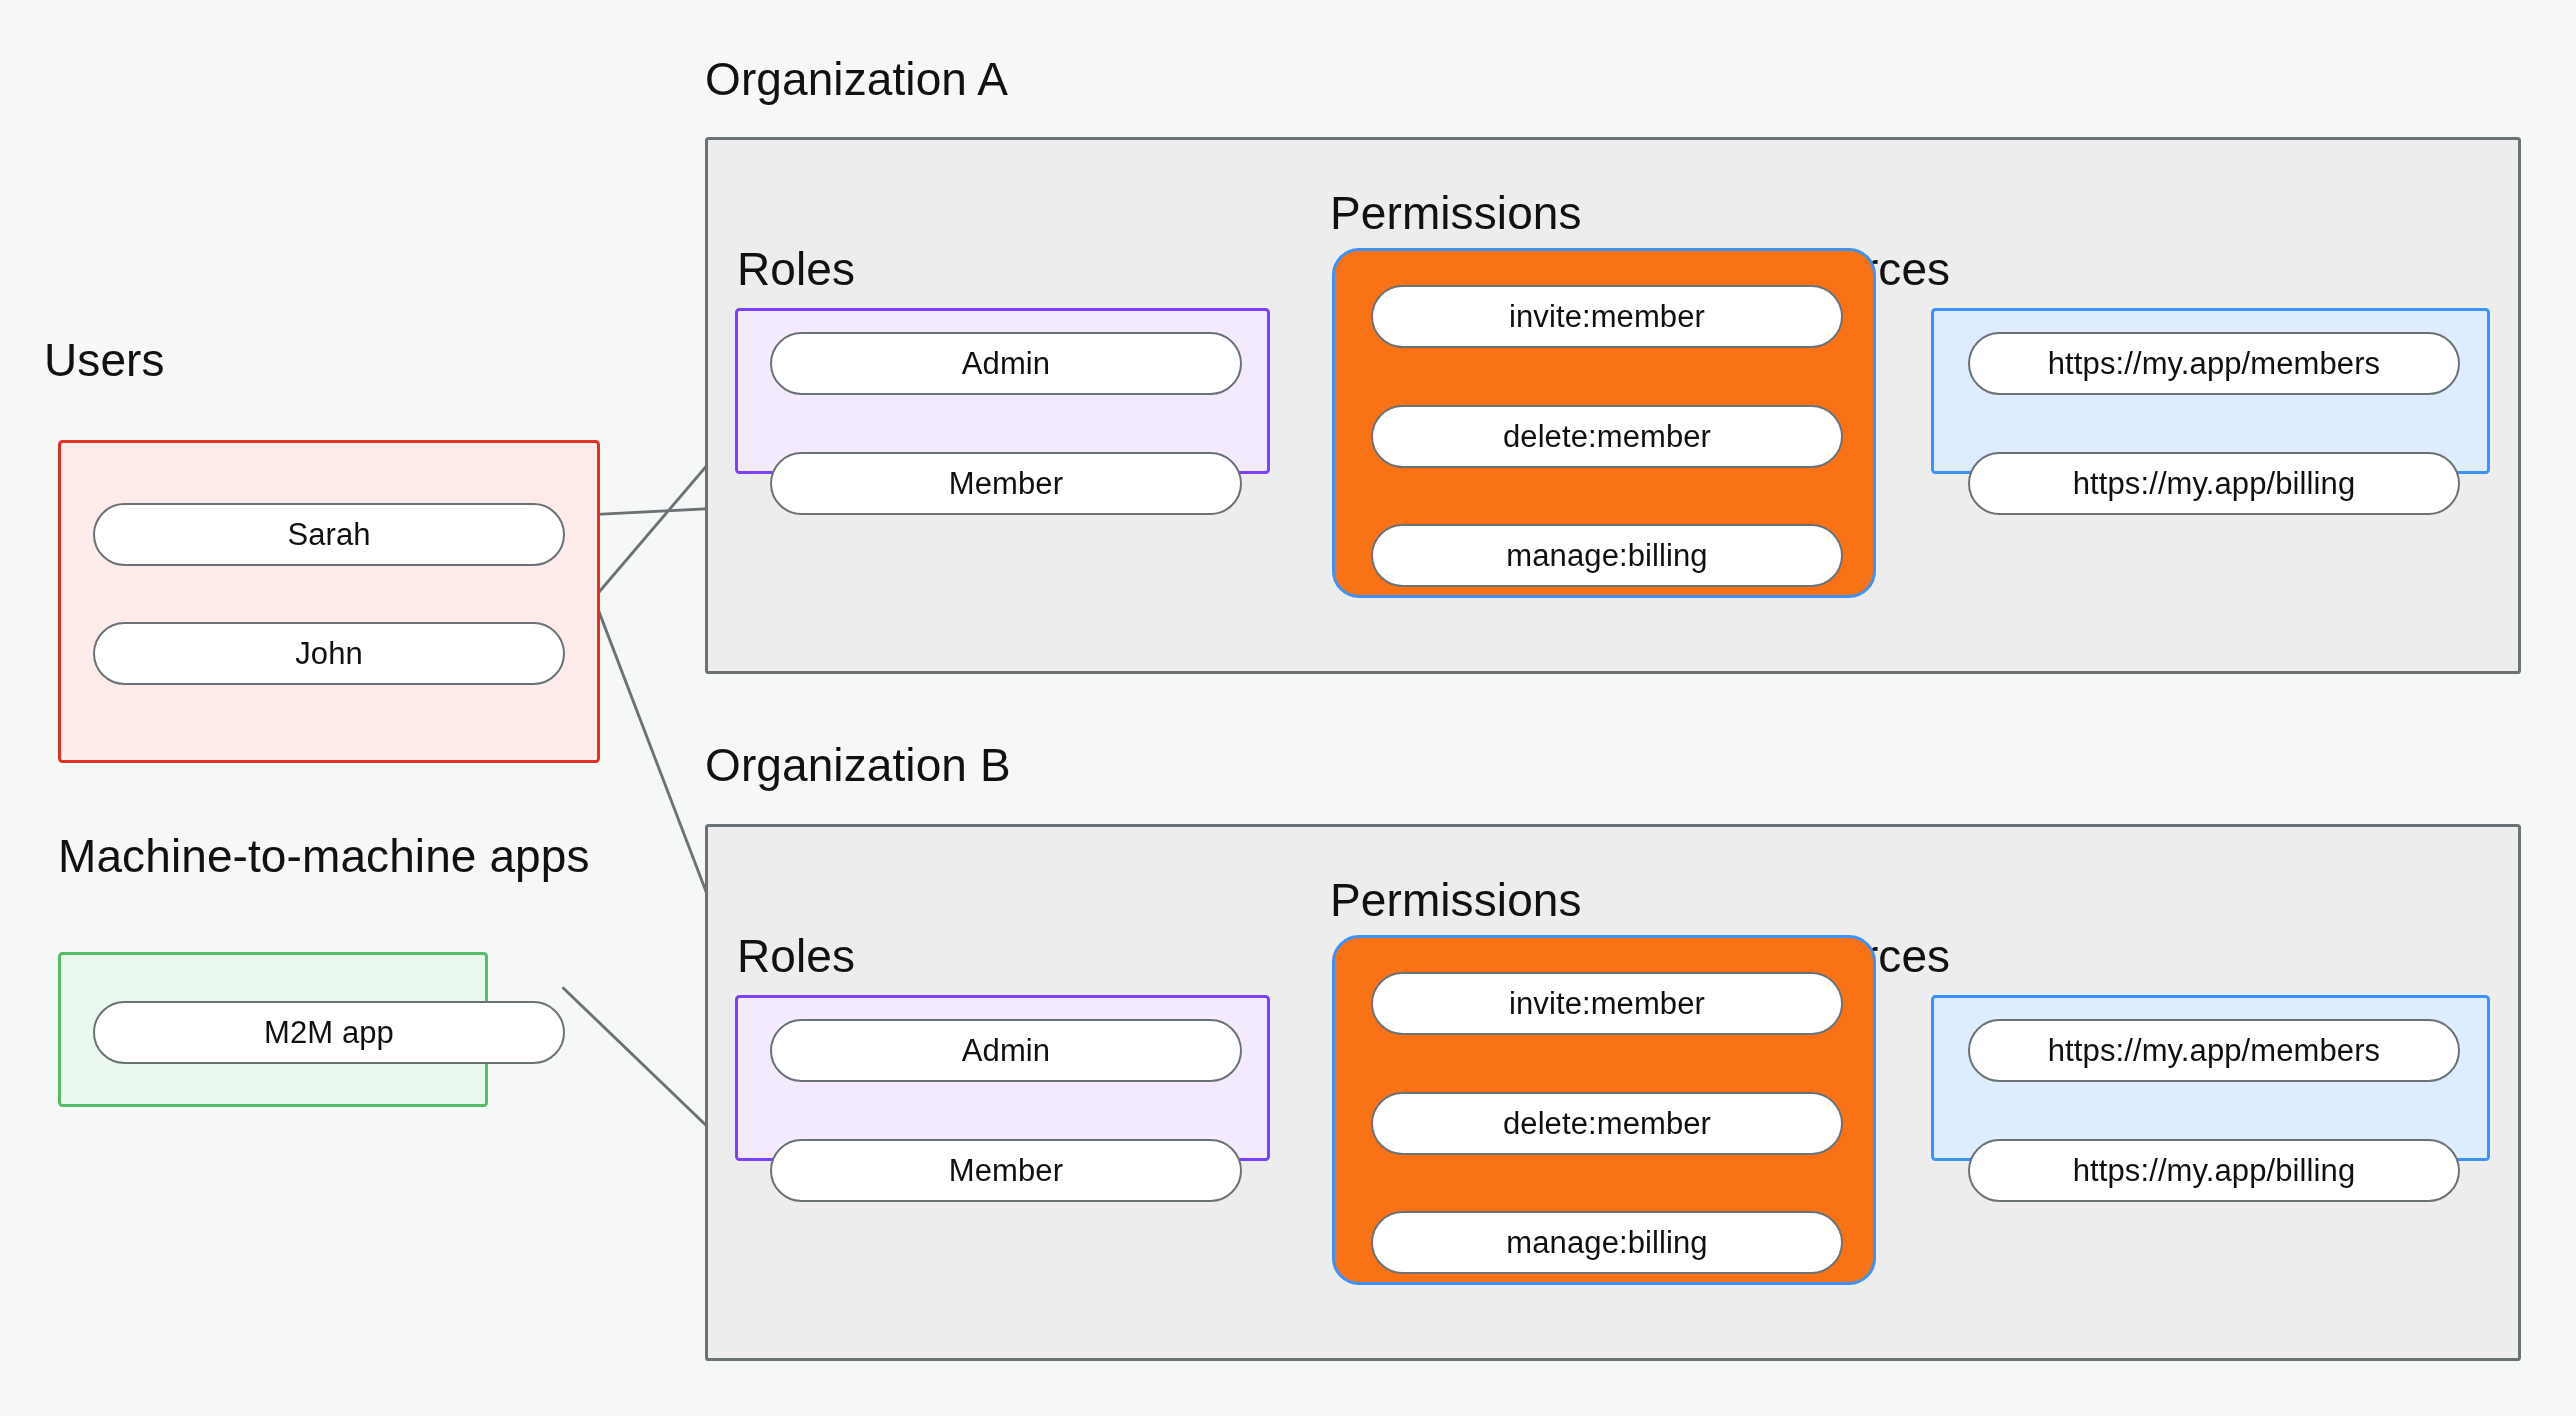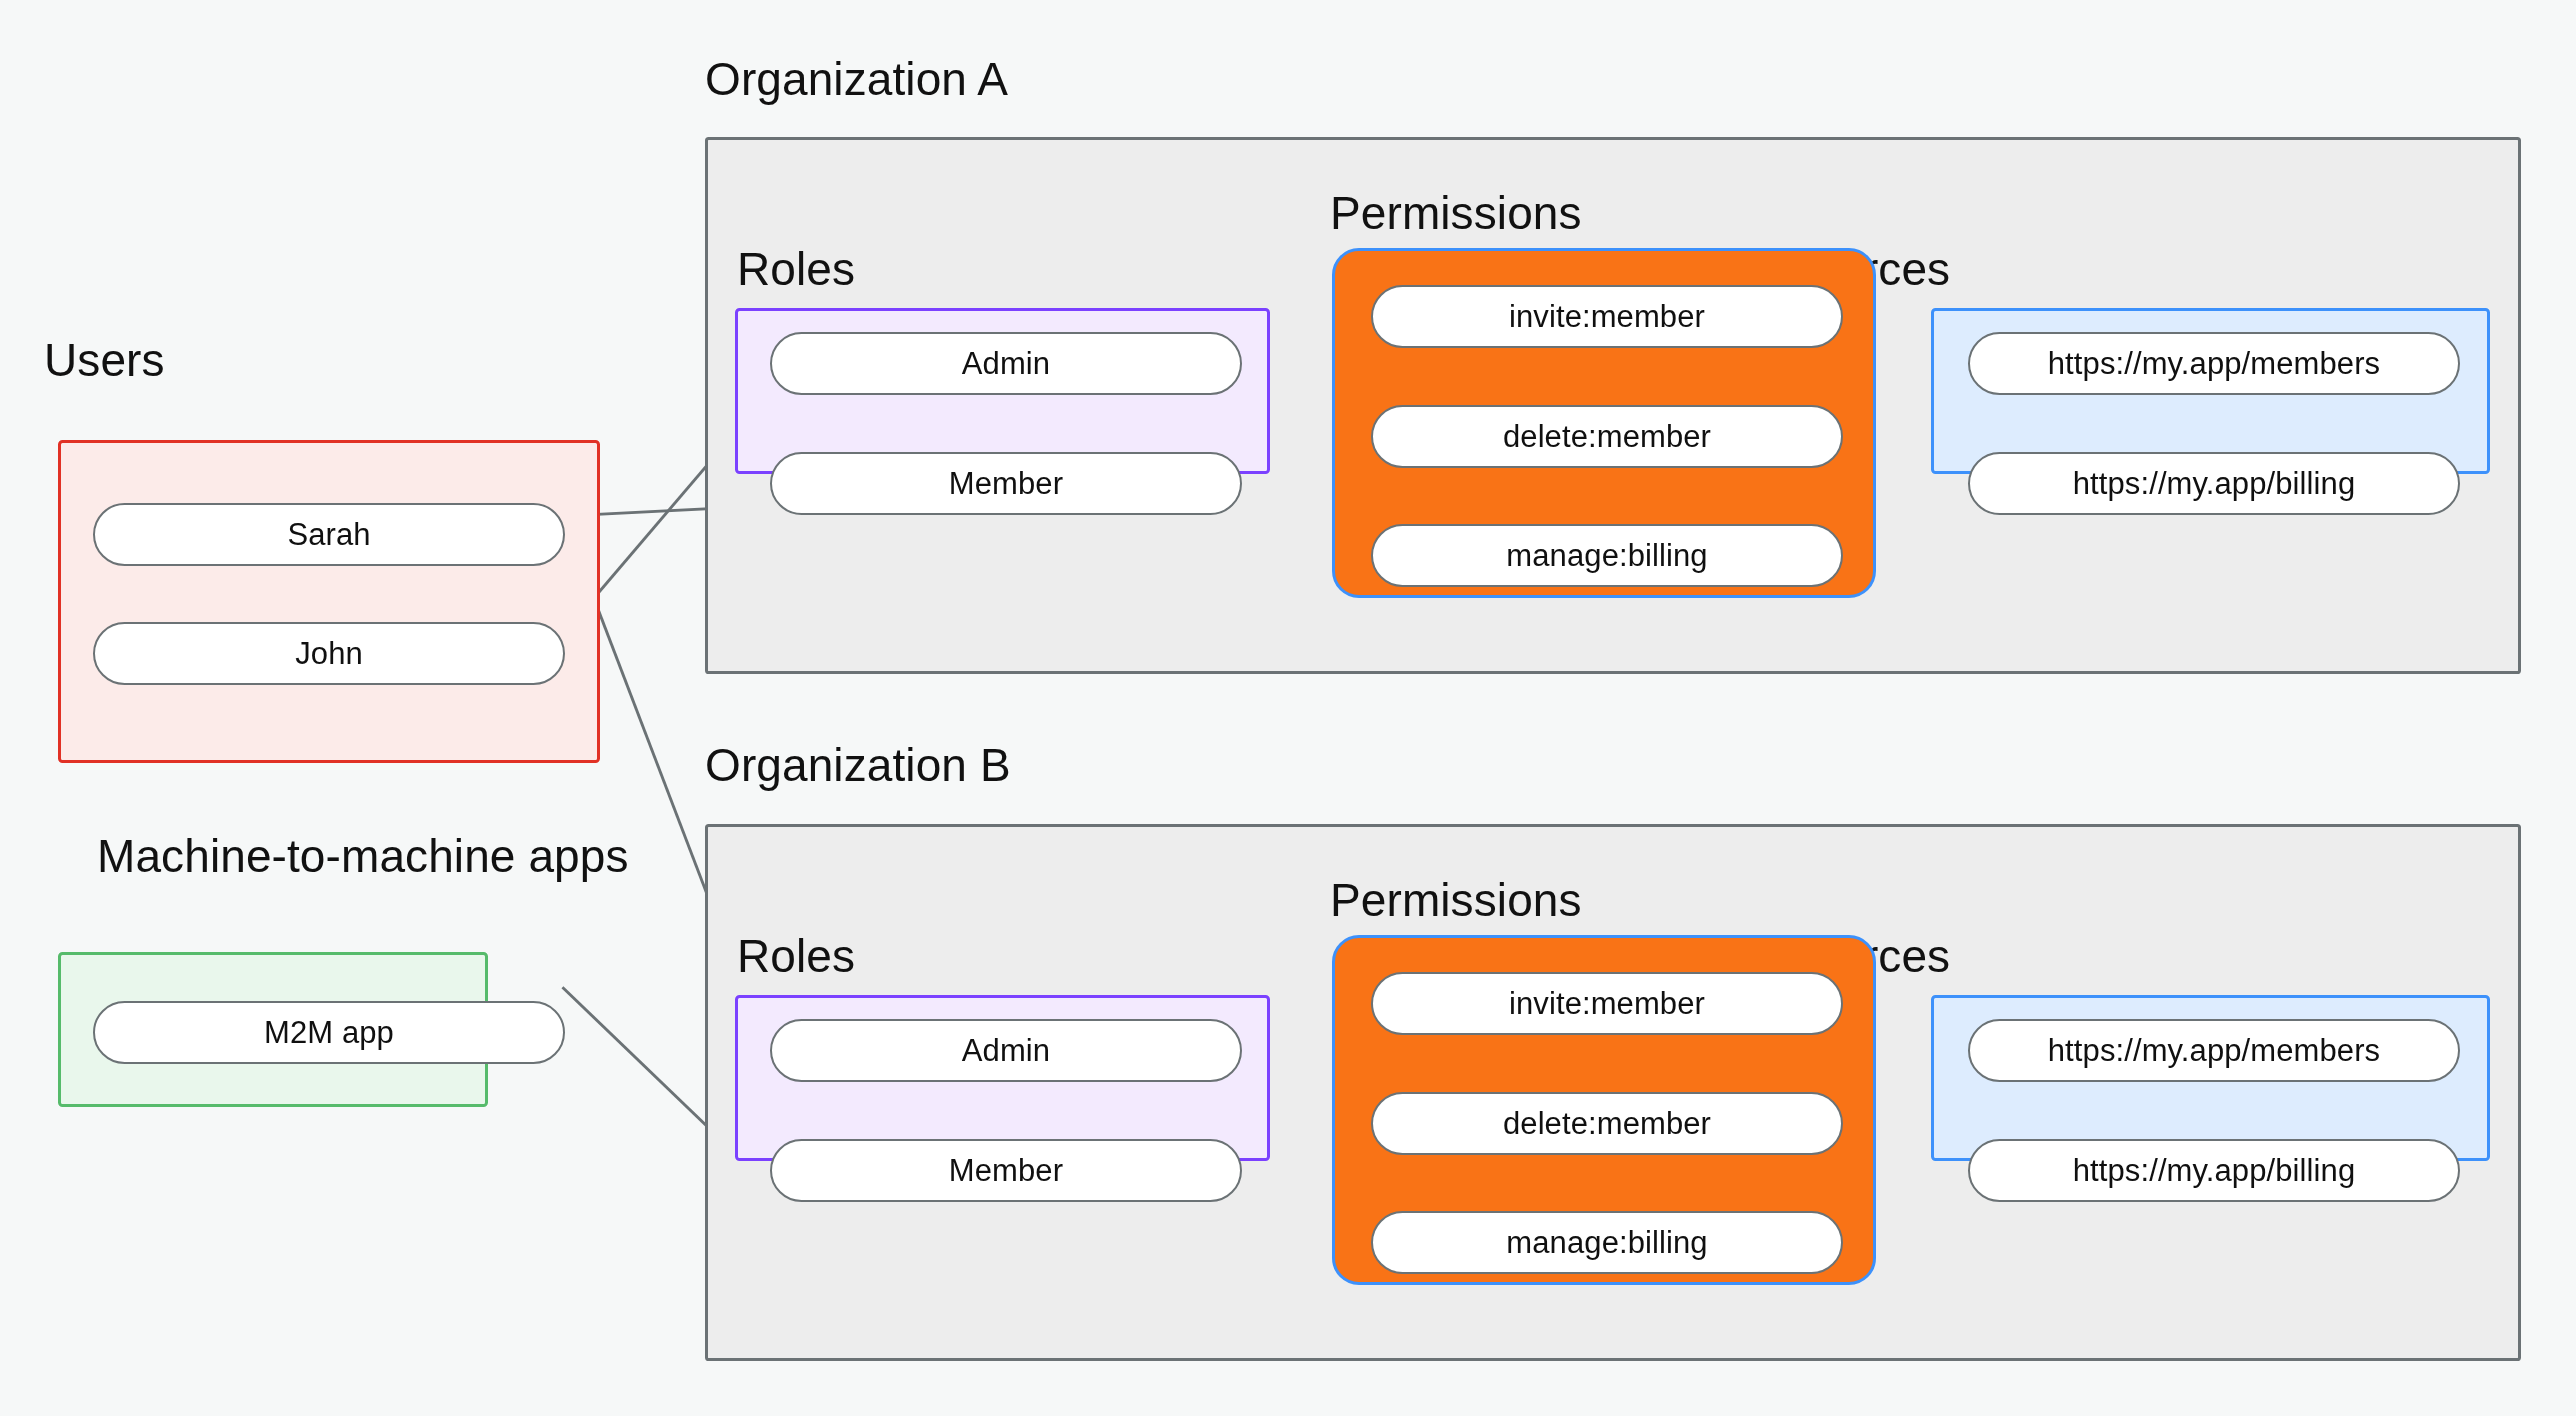--- a/index.html
+++ b/index.html
@@ -207,21 +207,21 @@
 
   <div class="abs group-box group-users" style="left:58px; top:416px; width:542px; height:323px;">
     <div class="node" style="left:32px; top:60px; width:472px; height:63px;">
       <span>Sarah</span>
     </div>
     <div class="node" style="left:32px; top:179px; width:472px; height:63px;">
       <span>John</span>
     </div>
   </div>
 
-  <div class="abs caption" style="left:58px; top:833px;margin-left:39px;">Machine-to-machine apps</div>
+  <div class="abs caption" style="left:58px; top:833px;">Machine-to-machine apps</div>
 
   <div class="abs group-box group-m2m" style="left:58px; top:952px; width:430px; height:155px;text-decoration:underline;">
     <div class="node" style="left:32px; top:46px; width:472px; height:63px;">
       <span>M2M app</span>
     </div>
   </div>
 
 </div>
 
 

